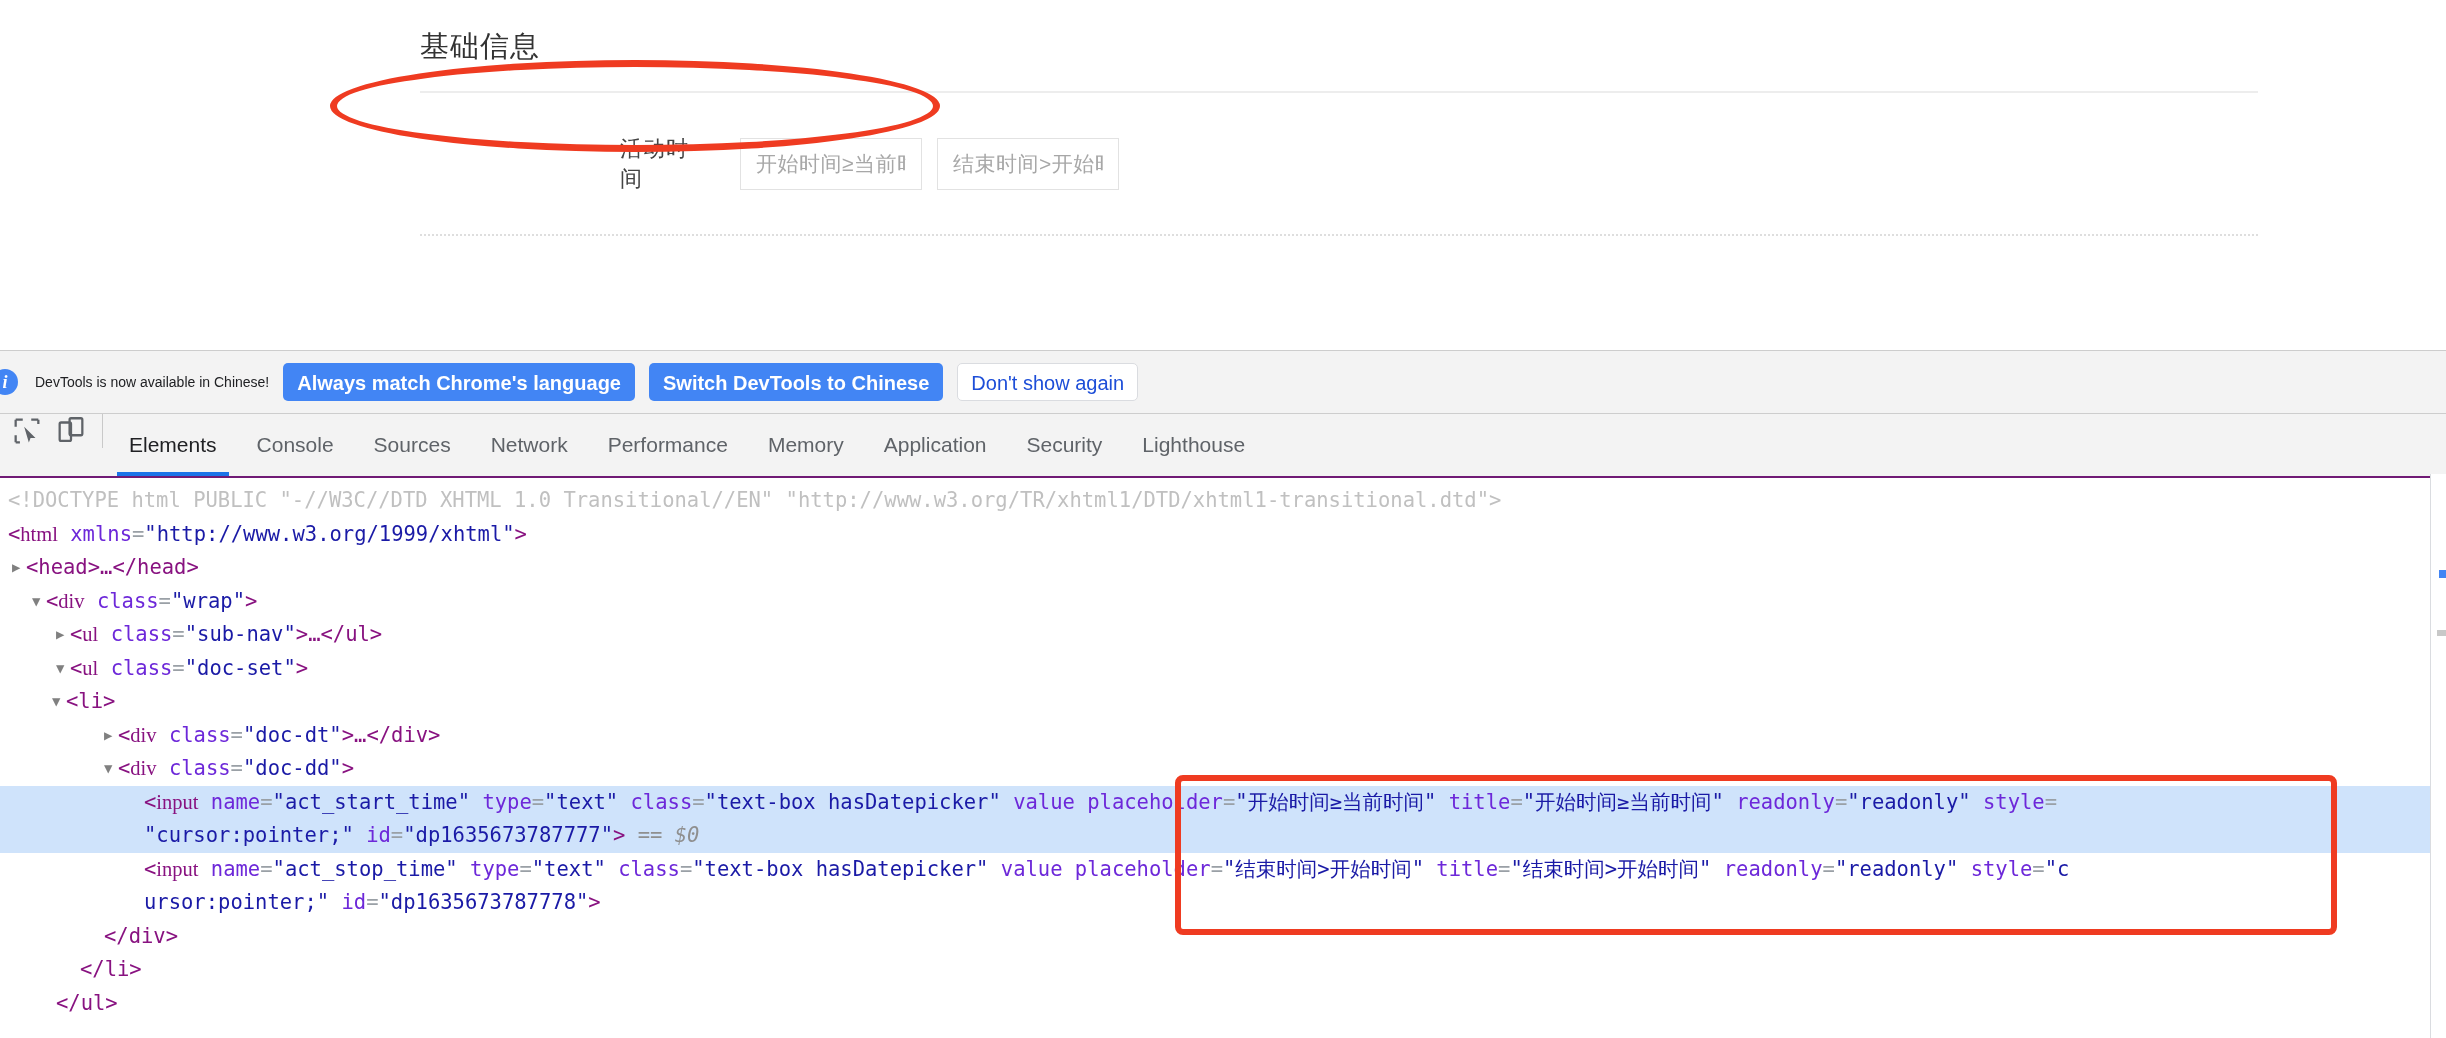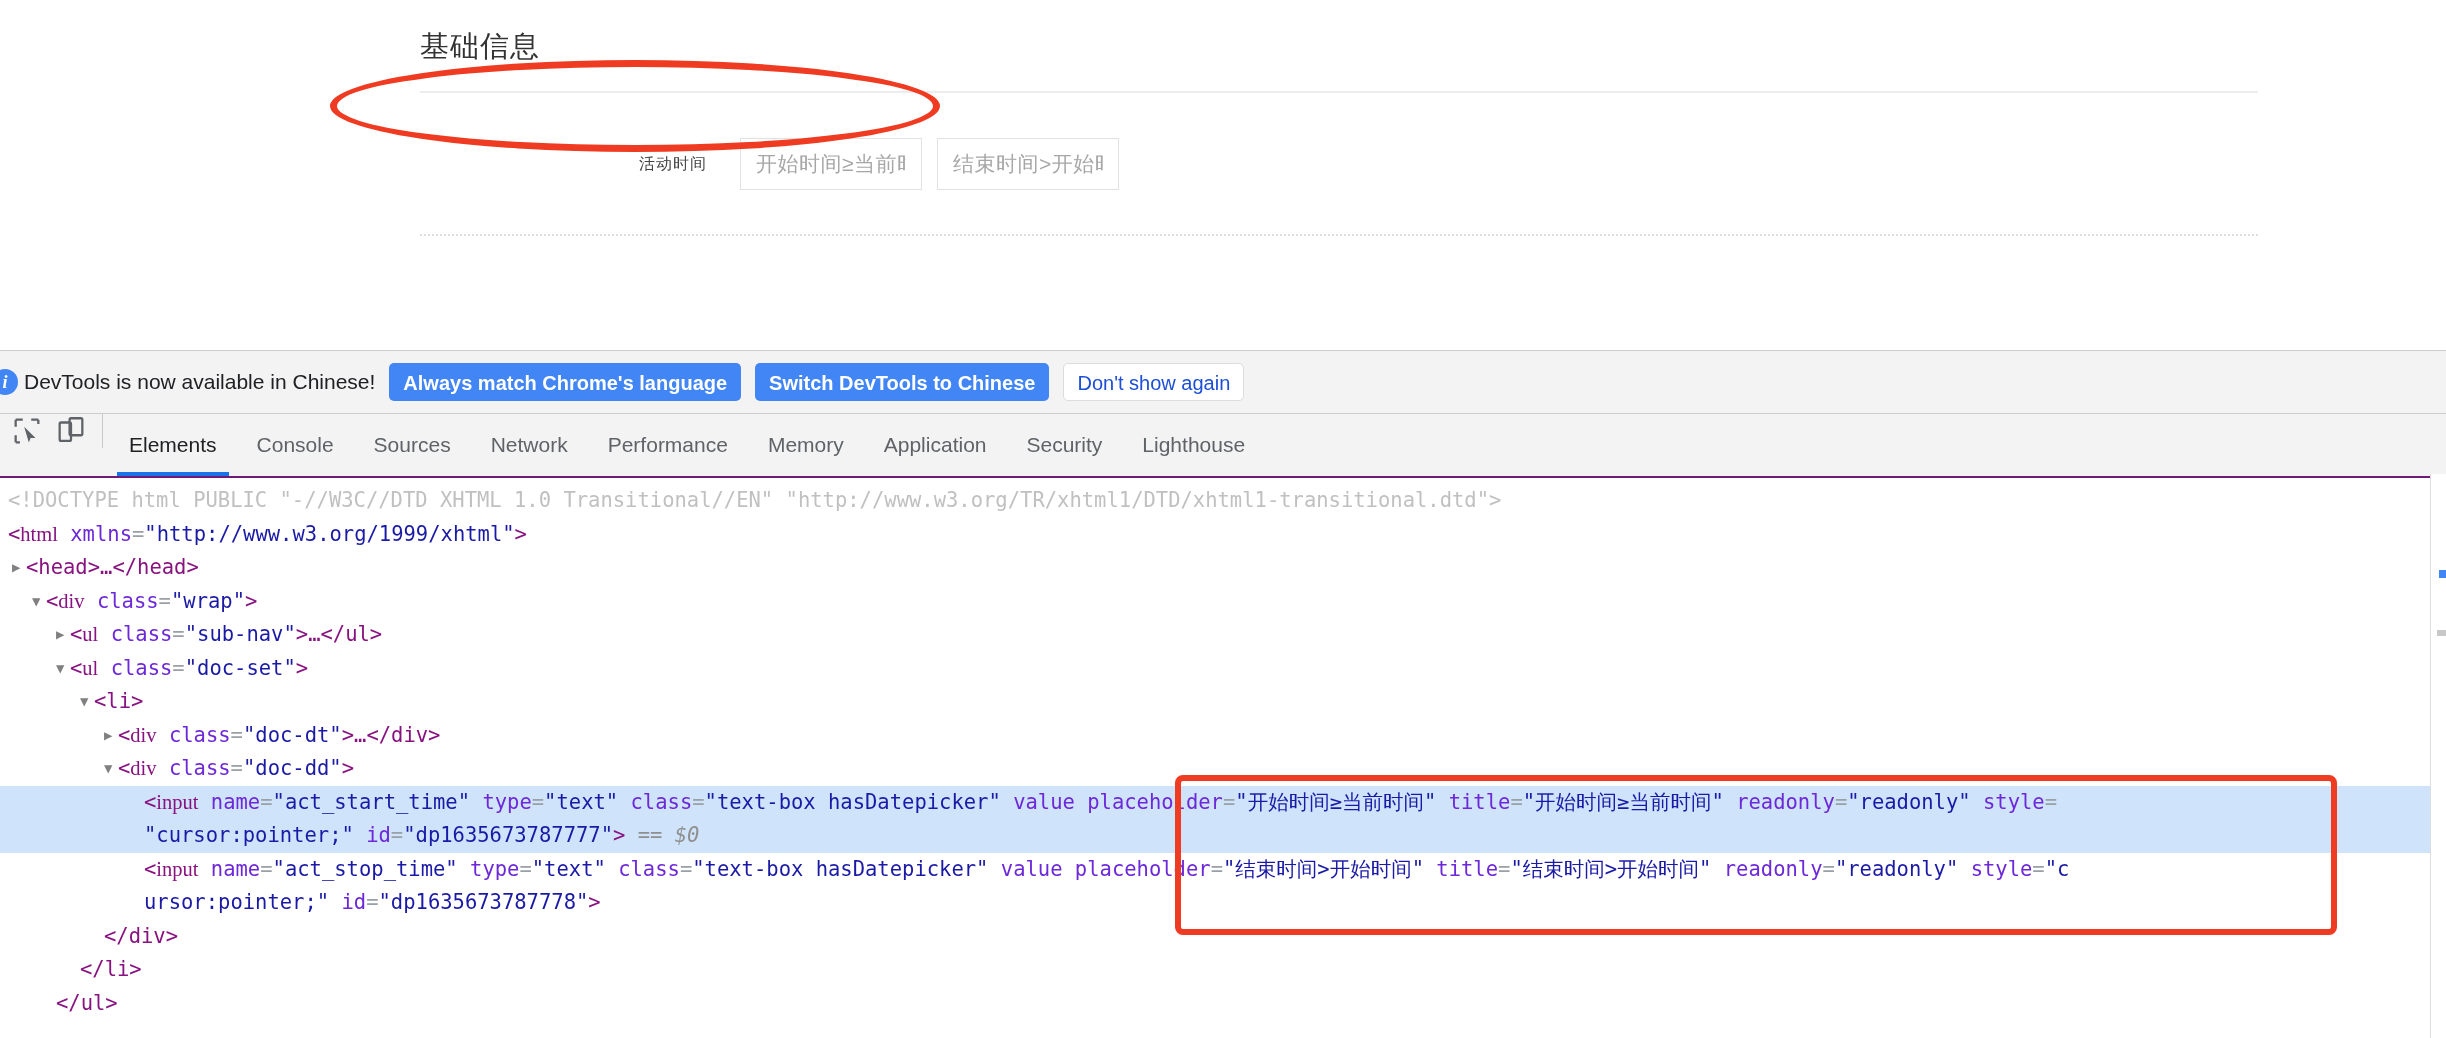--- a/index.html
+++ b/index.html
@@ -44,24 +44,23 @@
     width: 1850px;
   }
   #field-row {
     display: flex;
     align-items: center;
     height: 96px;
     margin-top: 23px;
     padding-left: 200px;
   }
   #field-label {
-    font-size: 16px;
+    font-size: 22px;
     color: #444;
     width: 120px;
-    text-align: right;
     padding-right: 33px;
     box-sizing: border-box;
     letter-spacing: 1px;
   }
   .text-box {
     width: 182px;
     height: 52px;
     border: 1px solid #e2e2e2;
     background: #fff;
     font-size: 21px;
@@ -121,23 +120,23 @@
     font-size: 18px;
     font-style: italic;
     font-weight: bold;
     line-height: 26px;
     text-align: center;
     margin-left: -8px;
     flex: none;
     font-family: "Liberation Serif", serif;
   }
   #banner-text {
-    font-size: 21px;
+    font-size: 14px;
     color: #202124;
-    margin-left: 6px;
+    margin-left: 17px;
     white-space: nowrap;
   }
   .banner-btn {
     margin-left: 14px;
     height: 38px;
     line-height: 38px;
     padding: 0 13px;
     border-radius: 5px;
     font-size: 20px;
     white-space: nowrap;
@@ -354,21 +353,21 @@
     <div class="dline" style="padding-left:56px">
       <span class="arrow">▶</span><span class="punc">&lt;</span><span class="tagname">ul</span>
       <span class="attr">class</span><span class="gray">=</span><span class="val">"sub-nav"</span><span class="punc">&gt;…&lt;/ul&gt;</span>
     </div>
 
     <div class="dline" style="padding-left:56px">
       <span class="arrow">▼</span><span class="punc">&lt;</span><span class="tagname">ul</span>
       <span class="attr">class</span><span class="gray">=</span><span class="val">"doc-set"</span><span class="punc">&gt;</span>
     </div>
 
-    <div class="dline" style="padding-left:80px">
+    <div class="dline" style="padding-left:52px">
       <span class="arrow">▼</span><span class="punc">&lt;li&gt;</span>
     </div>
 
     <div class="dline" style="padding-left:104px">
       <span class="arrow">▶</span><span class="punc">&lt;</span><span class="tagname">div</span>
       <span class="attr">class</span><span class="gray">=</span><span class="val">"doc-dt"</span><span class="punc">&gt;…&lt;/div&gt;</span>
     </div>
 
     <div class="dline" style="padding-left:104px">
       <span class="arrow">▼</span><span class="punc">&lt;</span><span class="tagname">div</span>

